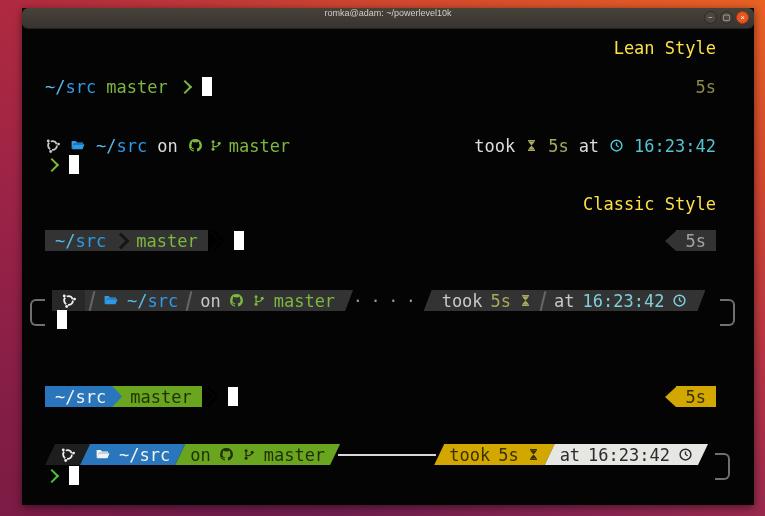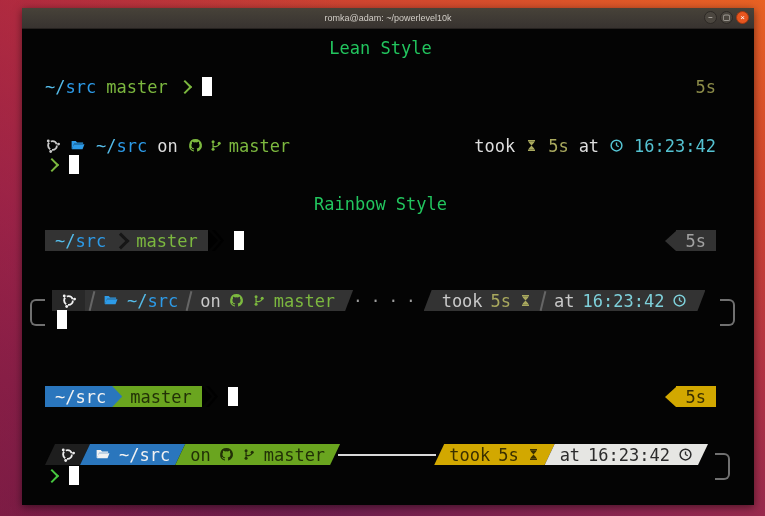--- a/index.html
+++ b/index.html
@@ -6,30 +6,30 @@
   body{
     width:765px;height:516px;position:relative;overflow:hidden;
     background:
       linear-gradient(to right, rgba(170,30,60,0.45), rgba(0,0,0,0) 45%),
       linear-gradient(205deg, #e86224 0%, #cf4530 22%, #b23343 42%, #8e2650 65%, #6b1e4e 84%, #571a4b 100%);
     font-family:"DejaVu Sans Mono", monospace;
   }
   .window{position:absolute;left:22px;top:8px;width:732px;height:497px;background:#040404;
     box-shadow:0 2px 8px rgba(0,0,0,.5);}
   .titlebar{height:20px;background:linear-gradient(#474239,#383330);border-bottom:1px solid #262220;
-    display:flex;align-items:center;justify-content:center;position:relative;
-    font-family:"Liberation Sans", sans-serif;font-size:9px;color:#d2cec7;}
+    display:flex;align-items:flex-start;justify-content:center;position:relative;
+    font-family:"Liberation Sans", sans-serif;font-size:9px;color:#d2cec7;border-radius:6px;}
   .controls{position:absolute;right:5px;top:3px;display:flex;gap:3px;}
   .ctrl{width:13px;height:13px;border-radius:50%;background:#4b463f;border:1px solid #2d2925;
     color:#d8d4cd;font-size:8px;line-height:11px;text-align:center;padding:0;cursor:default;
     font-family:"Liberation Sans", sans-serif;}
   .ctrl.close{background:#e8561f;border-color:#a33a12;color:#fff;}
   .content{position:relative;height:476px;font-size:17px;color:#dedede;}
   .row{position:absolute;left:23px;right:38px;height:21px;display:flex;align-items:center;gap:10px;}
-  .row.center{justify-content:center;color:#22c55e;}
+  .row.center{justify-content:flex-end;color:#fde047;}
   .tok{display:flex;align-items:center;}
   .rightgrp{margin-left:auto;display:flex;align-items:center;gap:10px;}
   b{font-weight:normal;}
   
   .c-blue{color:#2d9be8;} .c-blue2{color:#55bbe8;} .c-green{color:#7cb83f;}
   .c-greenb{color:#47c83f;} .c-olive{color:#a9a95e;} .c-oliveD{color:#8c8c49;}
   .c-cyan{color:#55c3d2;} .c-cyan2{color:#7ed0da;} .c-white{color:#dedede;}
   .c-gray{color:#a2a2a2;} .c-ltgray{color:#c9c9c9;} .c-dkgreen{color:#223107;}
   .c-dkgold{color:#3a3000;} .c-wht{color:#f2f2f2;}
   
@@ -172,21 +172,21 @@
           </svg>
         <span class="c-cyan">16:23:42</span>
       </span>
     </div>
     <div class="row" style="top:125px">
       <span class="chev c-green"></span>
       <span class="cursor"></span>
     </div>
 
     <div class="row center" style="top:164px">
-      <span>Rainbow Style</span>
+      <span>Classic Style</span>
     </div>
 
     <div class="row" style="top:201px;gap:0">
       <span class="cbar">
         <span class="tok">
           <span class="c-blue2">~/</span>
             <b class="c-blue">src</b>
         </span>
         <span class="chev sep"></span>
         <span class="c-green">master</span>

